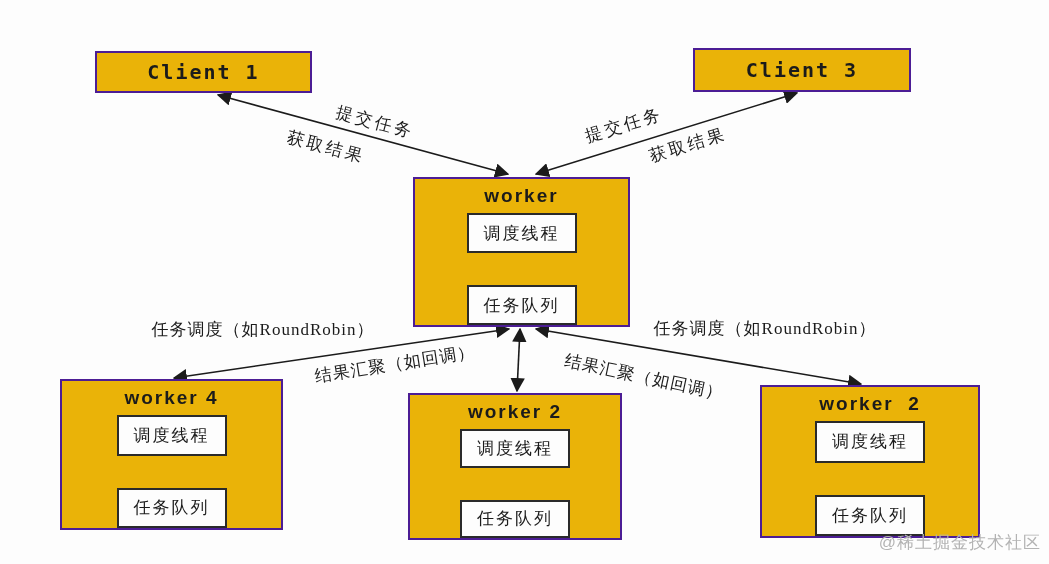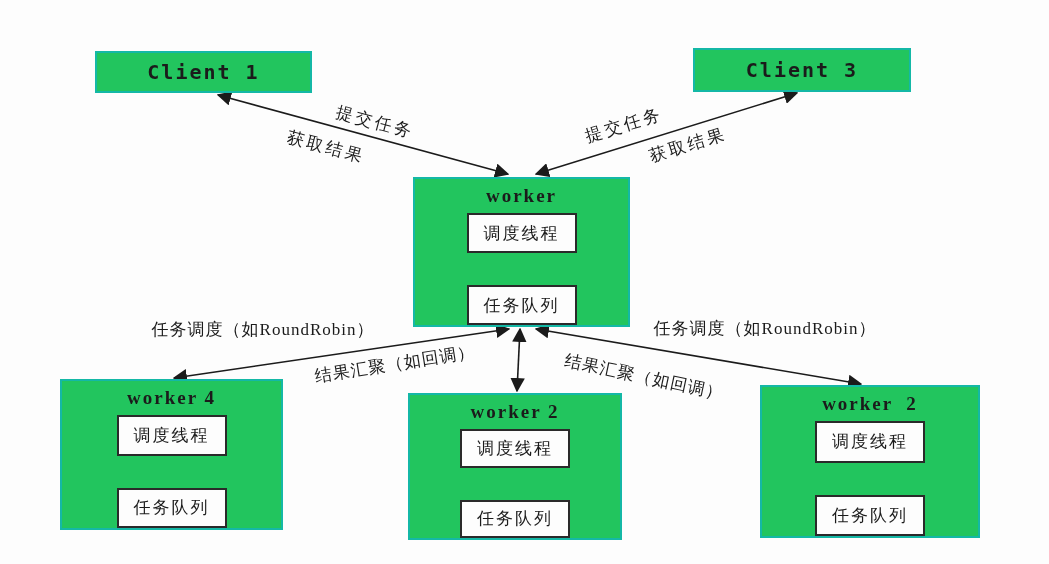--- a/index.html
+++ b/index.html
@@ -10,36 +10,36 @@
     overflow:hidden;
     font-family:"Liberation Serif", serif;
     color:#1b1b1b;
   }
   .arrow-layer{position:absolute;left:0;top:0;width:1049px;height:564px;}
   .arrow-layer line{stroke:#1b1b1b;stroke-width:1.6;}
 
   
   .box{
     position:absolute;
-    border:2px solid #14b8a6;
-    background:#22c55e;
+    border:2px solid #4c1d95;
+    background:#eab308;
     box-sizing:border-box;
   }
   .client{
     display:flex;align-items:center;justify-content:center;
     font-family:"DejaVu Sans Mono", monospace;
     font-weight:bold;font-size:20px;letter-spacing:2px;
     white-space:pre;
   }
   .worker-node{
     display:flex;flex-direction:column;align-items:center;
     padding-top:4px;
   }
   .worker-title{
-    font-family:Liberation Serif, serif;
+    font-family:Liberation Sans, sans-serif;
     font-weight:bold;font-size:19px;letter-spacing:2px;
     line-height:26px;
     white-space:pre;
   }
   .inner-box{
     width:110px;height:42px;
     margin-top:4px;
     border:2px solid #2a2a2a;
     display:flex;align-items:center;justify-content:center;
     font-size:17px;letter-spacing:2px;
@@ -120,14 +120,15 @@
 
   <div class="edge-label small4" style="left:624px;top:125px;transform:translate(-50%,-50%) rotate(-17deg)">提交任务</div>
   <div class="edge-label small4" style="left:688px;top:145px;transform:translate(-50%,-50%) rotate(-17deg)">获取结果</div>
 
   <div class="edge-label" style="left:263px;top:329px;transform:translate(-50%,-50%)">任务调度（如RoundRobin）</div>
   <div class="edge-label" style="left:395px;top:364px;transform:translate(-50%,-50%) rotate(-9deg)">结果汇聚（如回调）</div>
 
   <div class="edge-label" style="left:765px;top:328px;transform:translate(-50%,-50%)">任务调度（如RoundRobin）</div>
   <div class="edge-label" style="left:644px;top:377px;transform:translate(-50%,-50%) rotate(12deg)">结果汇聚（如回调）</div>
 
+  <div class="watermark">@稀土掘金技术社区</div>
 
 </div>
 
 </body></html>

